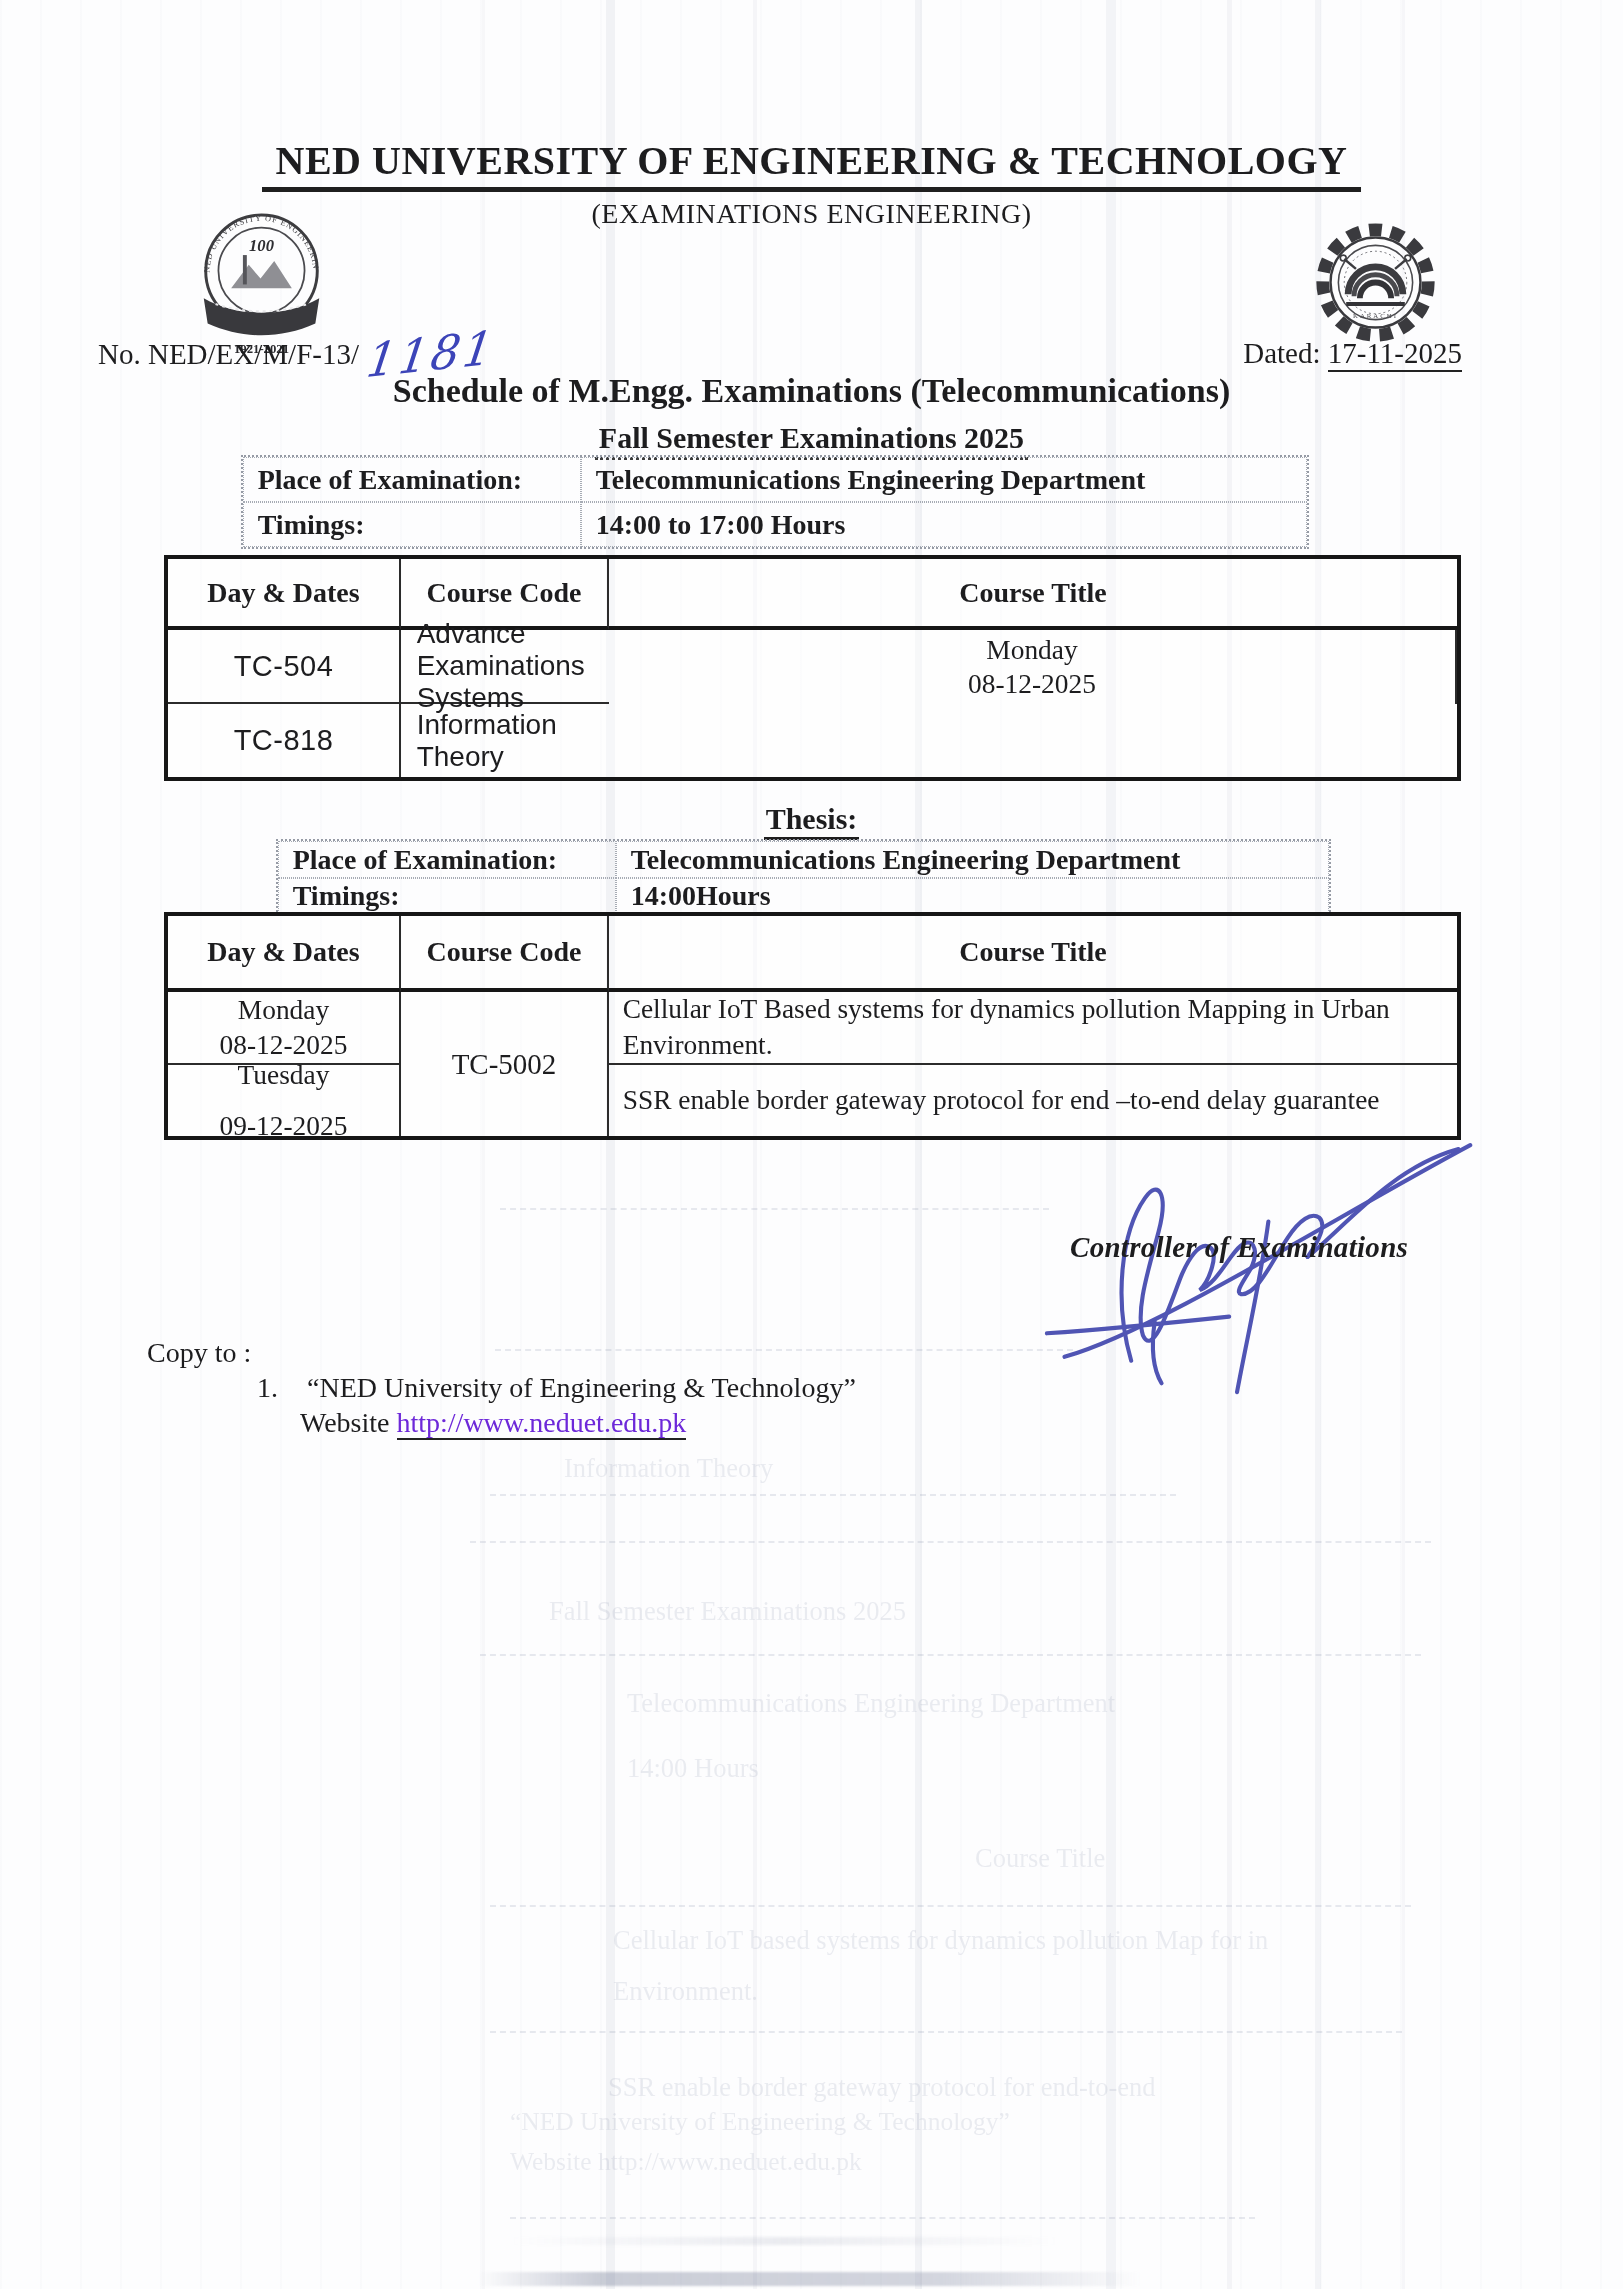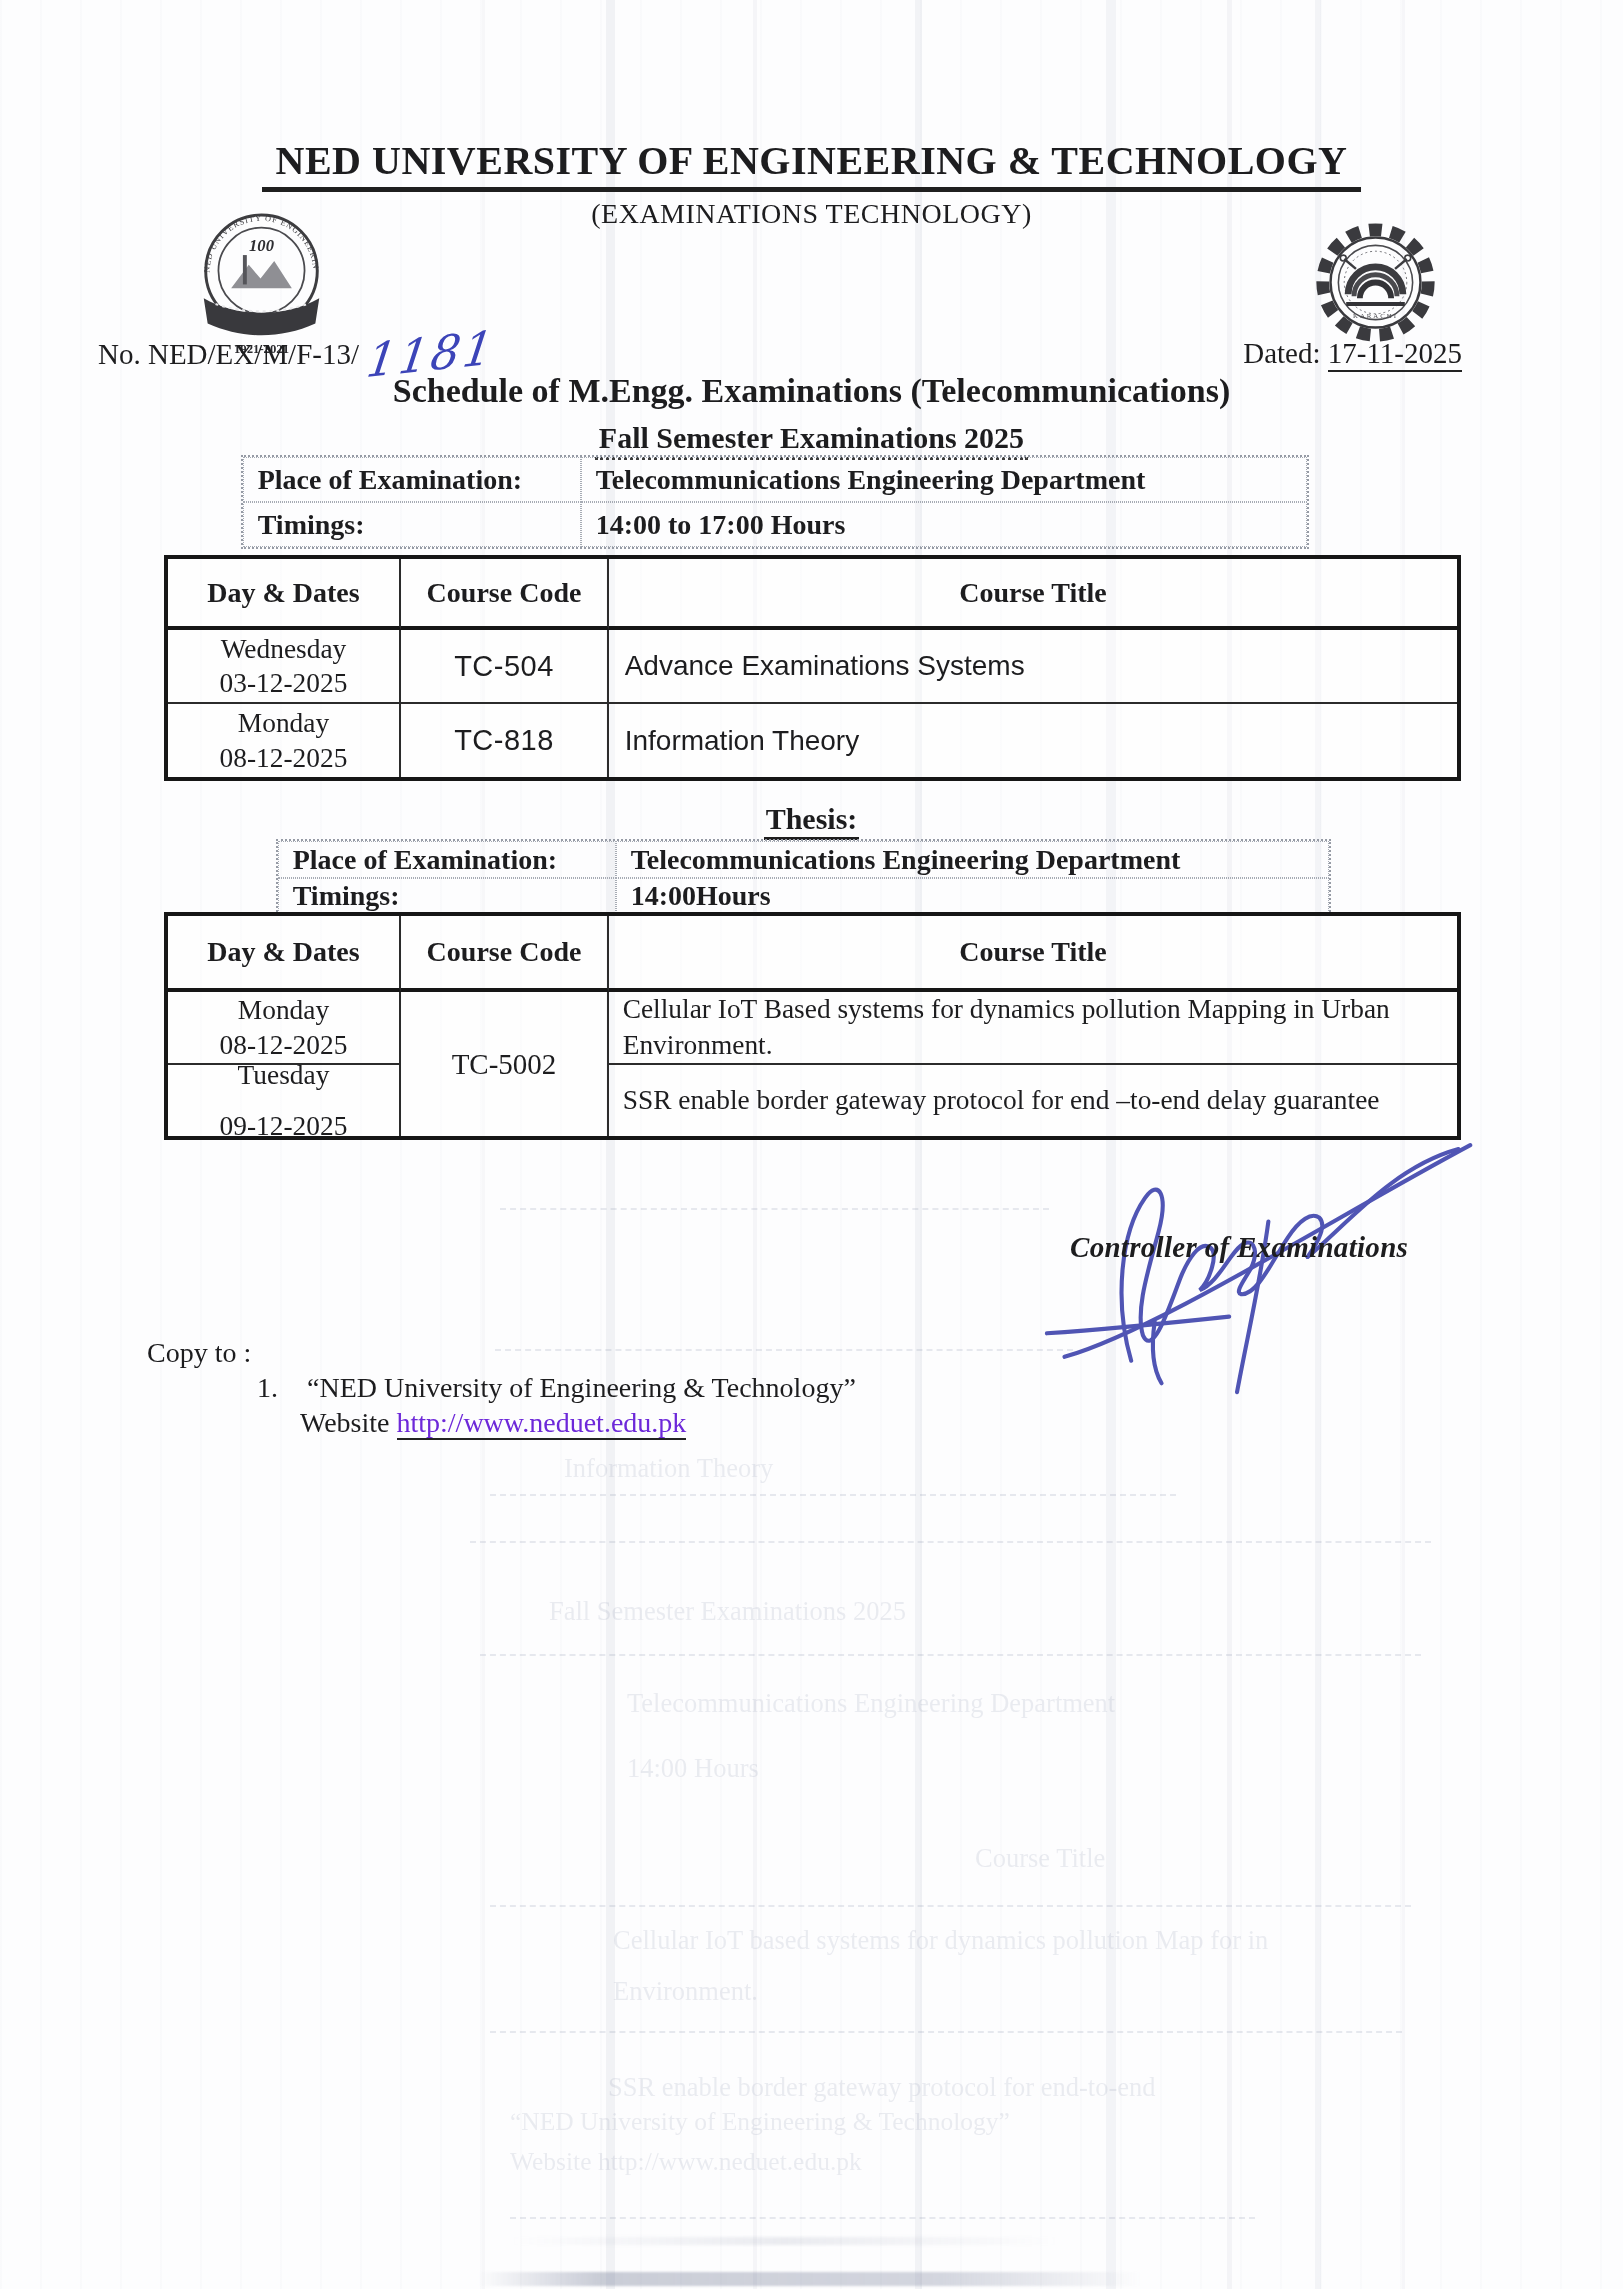--- a/index.html
+++ b/index.html
@@ -114,21 +114,21 @@
   <div class="streak" style="left:915px;width:6.9px;background:rgba(90,100,130,.065);"></div>
   <div class="streak" style="left:1106px;width:9.8px;background:rgba(90,100,130,.06);"></div>
   <div class="streak" style="left:1227px;width:4.9px;background:rgba(90,100,130,.055);"></div>
   <div class="streak" style="left:1315px;width:5.9px;background:rgba(90,100,130,.06);"></div>
   <div class="streak" style="left:1402px;width:2.9px;background:rgba(90,100,130,.045);"></div>
   <div class="streak" style="left:482px;width:2.9px;background:rgba(90,100,130,.04);"></div>
 
   <div class="uni-title">
     <span>NED UNIVERSITY OF ENGINEERING &amp; TECHNOLOGY</span>
   </div>
-  <div class="dept-title">(EXAMINATIONS TECHNOLOGY)</div>
+  <div class="dept-title">(EXAMINATIONS ENGINEERING)</div>
 
   <div class="seal">
     <svg width="139" height="155" viewBox="0 0 142 158">
       <defs>
         <path id="sealArc" d="M 18,70 A 53,53 0 1 1 124,70"></path>
       </defs>
       <circle cx="71" cy="68" r="57" fill="none" stroke="#3d3d40" stroke-width="3"></circle>
       <circle cx="71" cy="68" r="44" fill="none" stroke="#4a4a4e" stroke-width="1.8"></circle>
       <text font-size="8.4" font-family="Liberation Serif, serif" fill="#3a3a3e" letter-spacing="1">
         <textPath href="#sealArc">NED UNIVERSITY OF ENGINEERING &amp; TECHNOLOGY</textPath>
@@ -177,24 +177,20 @@
     <div class="cell">Telecommunications Engineering Department</div>
     <div class="cell">Timings:</div>
     <div class="cell">14:00 to 17:00 Hours</div>
   </div>
 
   <div class="big-table" style="left:164px;top:555px;width:1289px;grid-template-columns:233px 208px 1fr;grid-template-rows:71px 74px 73px;">
     <div class="bt-cell bt-head">Day &amp; Dates</div>
     <div class="bt-cell bt-head">Course Code</div>
     <div class="bt-cell bt-head last-col">Course Title</div>
 
-    <div class="bt-cell day-cell">
-      <span>Wednesday</span>
-        <span>03-12-2025</span>
-    </div>
     <div class="bt-cell code-sans">TC-504</div>
     <div class="bt-cell title-sans last-col">Advance Examinations Systems</div>
 
     <div class="bt-cell day-cell last-row">
       <span>Monday</span>
         <span>08-12-2025</span>
     </div>
     <div class="bt-cell code-sans last-row">TC-818</div>
     <div class="bt-cell title-sans last-col last-row">Information Theory</div>
   </div>

